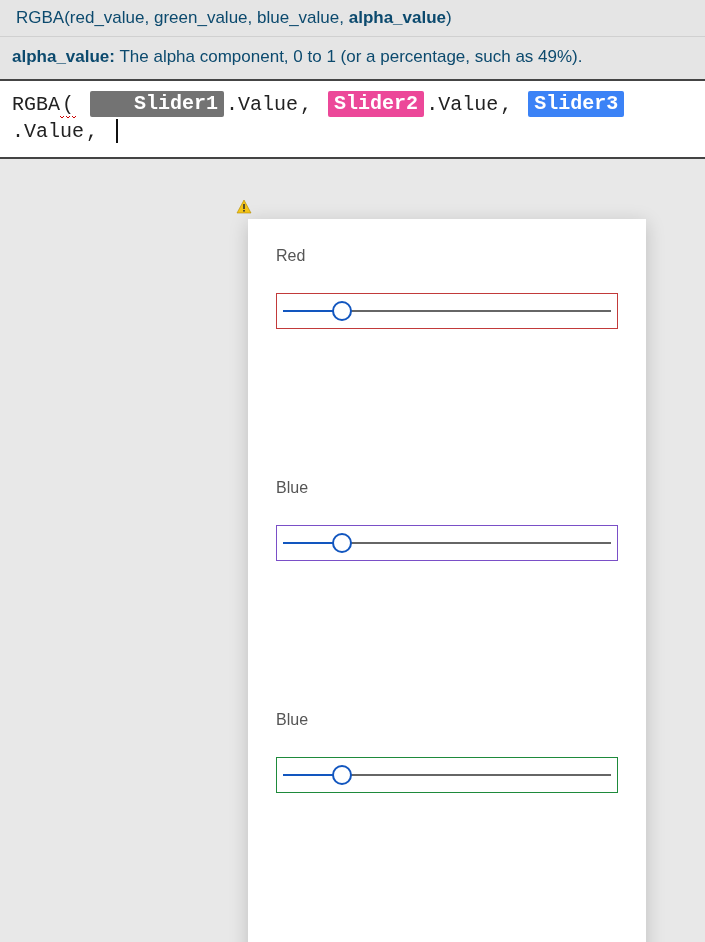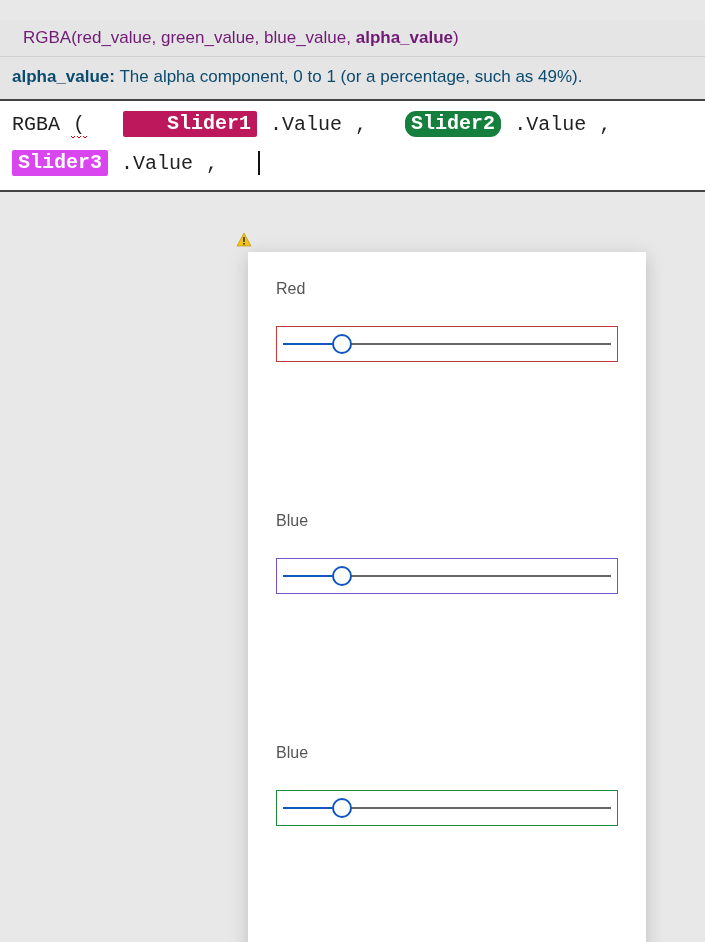--- a/index.html
+++ b/index.html
@@ -1,24 +1,23 @@
 <!DOCTYPE html>
 <html><head>
   <meta charset="utf-8">
   <style>
     * { box-sizing: border-box; margin: 0; padding: 0; }
     html, body { width: 705px; height: 942px; font-family: "Segoe UI", Arial, sans-serif; background: #e8e8e8; overflow: hidden; }
 
     .tooltip-top {
       background: #e5e5e5;
       border-bottom: 1px solid #d0d0d0;
-      padding: 8px 23px;
+      padding: 8px 16px;
       font-size: 17px;
-      color: #701a75;
-      margin-top: 20px;
+      color: #0c4a6e;
     }
     .tooltip-top .bold { font-weight: 700; }
     .tooltip-top .norm { font-weight: 400; }
 
     .tooltip-param {
       background: #e5e5e5;
       border-bottom: 2px solid #444;
       padding: 10px 12px 12px 12px;
       font-size: 17px;
       color: #0c4a6e;
@@ -28,33 +27,33 @@
     .formula-bar {
       background: #fff;
       border-bottom: 2px solid #444;
       padding: 10px 12px 14px 12px;
       font-family: Consolas, "Courier New", monospace;
       font-size: 20px;
       color: #222;
       display: flex;
       flex-wrap: wrap;
       align-items: center;
-      gap: 13px;
+      gap: 2px;
     }
     .formula-bar .tok { white-space: pre; }
     .pill {
       display: inline-block;
       color: #fff;
       padding: 1px 6px 2px 6px;
       border-radius: 2px;
       font-weight: 600;
     }
-    .pill-red   { background: #be185d; padding-left: 44px; }
-    .pill-purple{ background: #15803d; border-radius: 11px; }
-    .pill-green { background: #d946ef; }
+    .pill-red   { background: #737373; padding-left: 44px; }
+    .pill-purple{ background: #ec4899; }
+    .pill-green { background: #3b82f6; }
     .err-squiggle {
       position: relative;
     }
     .err-squiggle::after {
       content: "";
       position: absolute;
       left: -2px;
       right: -2px;
       bottom: -3px;
       height: 3px;

